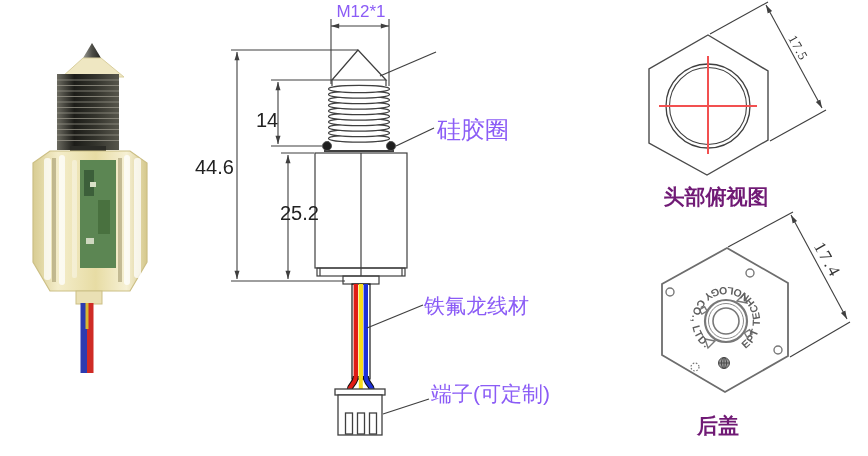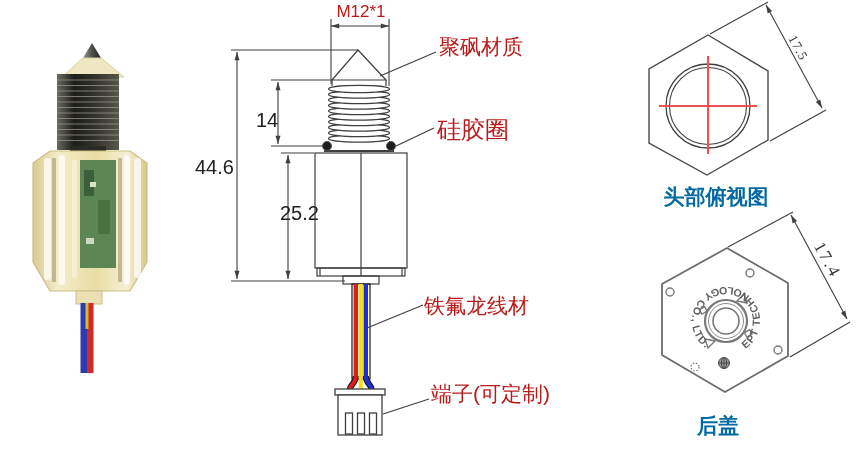--- a/index.html
+++ b/index.html
@@ -1,23 +1,23 @@
 <!DOCTYPE html>
 <html><head>
 <meta charset="utf-8">
 <style>
   html,body{margin:0;padding:0;background:#fff;}
   #stage{position:relative;width:868px;height:456px;background:#ffffff;overflow:hidden;
          font-family:"Liberation Sans","DejaVu Sans",sans-serif;}
   #drawing-svg{position:absolute;left:0;top:0;}
-  .lbl{position:absolute;color:#b91c1c;font-weight:500;white-space:nowrap;}
+  .lbl{position:absolute;color:#8b5cf6;font-weight:500;white-space:nowrap;}
   .dimnum{position:absolute;color:#222;font-weight:500;white-space:nowrap;font-size:20px;}
   .rotdim{position:absolute;font-family:"Liberation Serif","DejaVu Serif",serif;color:#333;
           text-align:center;white-space:nowrap;}
-  .cap{position:absolute;color:#0369a1;font-weight:600;font-size:21px;white-space:nowrap;}
+  .cap{position:absolute;color:#701a75;font-weight:600;font-size:21px;white-space:nowrap;}
 </style>
 </head>
 <body>
 
 <div id="stage">
 
   <svg id="drawing-svg" width="868" height="456" viewBox="0 0 868 456">
     <defs>
       <marker id="arr" markerWidth="10" markerHeight="7" refX="8.6" refY="3" orient="auto-start-reverse" markerUnits="userSpaceOnUse">
         <path d="M0.4,0.5 L8.6,3 L0.4,5.5 Z" fill="#3f3f3f"></path>
@@ -215,21 +215,20 @@
       </g>
     </g>
   </svg>
 
   <div class="lbl" style="left:330px;top:2px;width:62px;text-align:center;font-size:17px;">M12*1</div>
 
   <div class="dimnum" style="left:195px;top:156px;">44.6</div>
   <div class="dimnum" style="left:256px;top:109px;">14</div>
   <div class="dimnum" style="left:260px;top:202px;margin-left:20px;">25.2</div>
 
-  <div class="lbl" style="left:439px;top:33px;font-size:21px;">聚砜材质</div>
   <div class="lbl" style="left:437px;top:114px;font-size:24px;">硅胶圈</div>
   <div class="lbl" style="left:424px;top:292px;font-size:21px;">铁氟龙线材</div>
   <div class="lbl" style="left:431px;top:380px;font-size:21px;">端子(可定制)</div>
 
   <div class="rotdim" style="left:772px;top:40px;width:52px;font-size:13px;letter-spacing:1px;transform:rotate(61deg);">17.5</div>
   <div class="rotdim" style="left:795px;top:250px;width:64px;font-size:17px;letter-spacing:2px;transform:rotate(61deg);">17.4</div>
 
   <div class="cap" style="left:646px;top:183px;width:140px;text-align:center;">头部俯视图</div>
   <div class="cap" style="left:668px;top:412px;width:100px;text-align:center;">后盖</div>
 </div>

